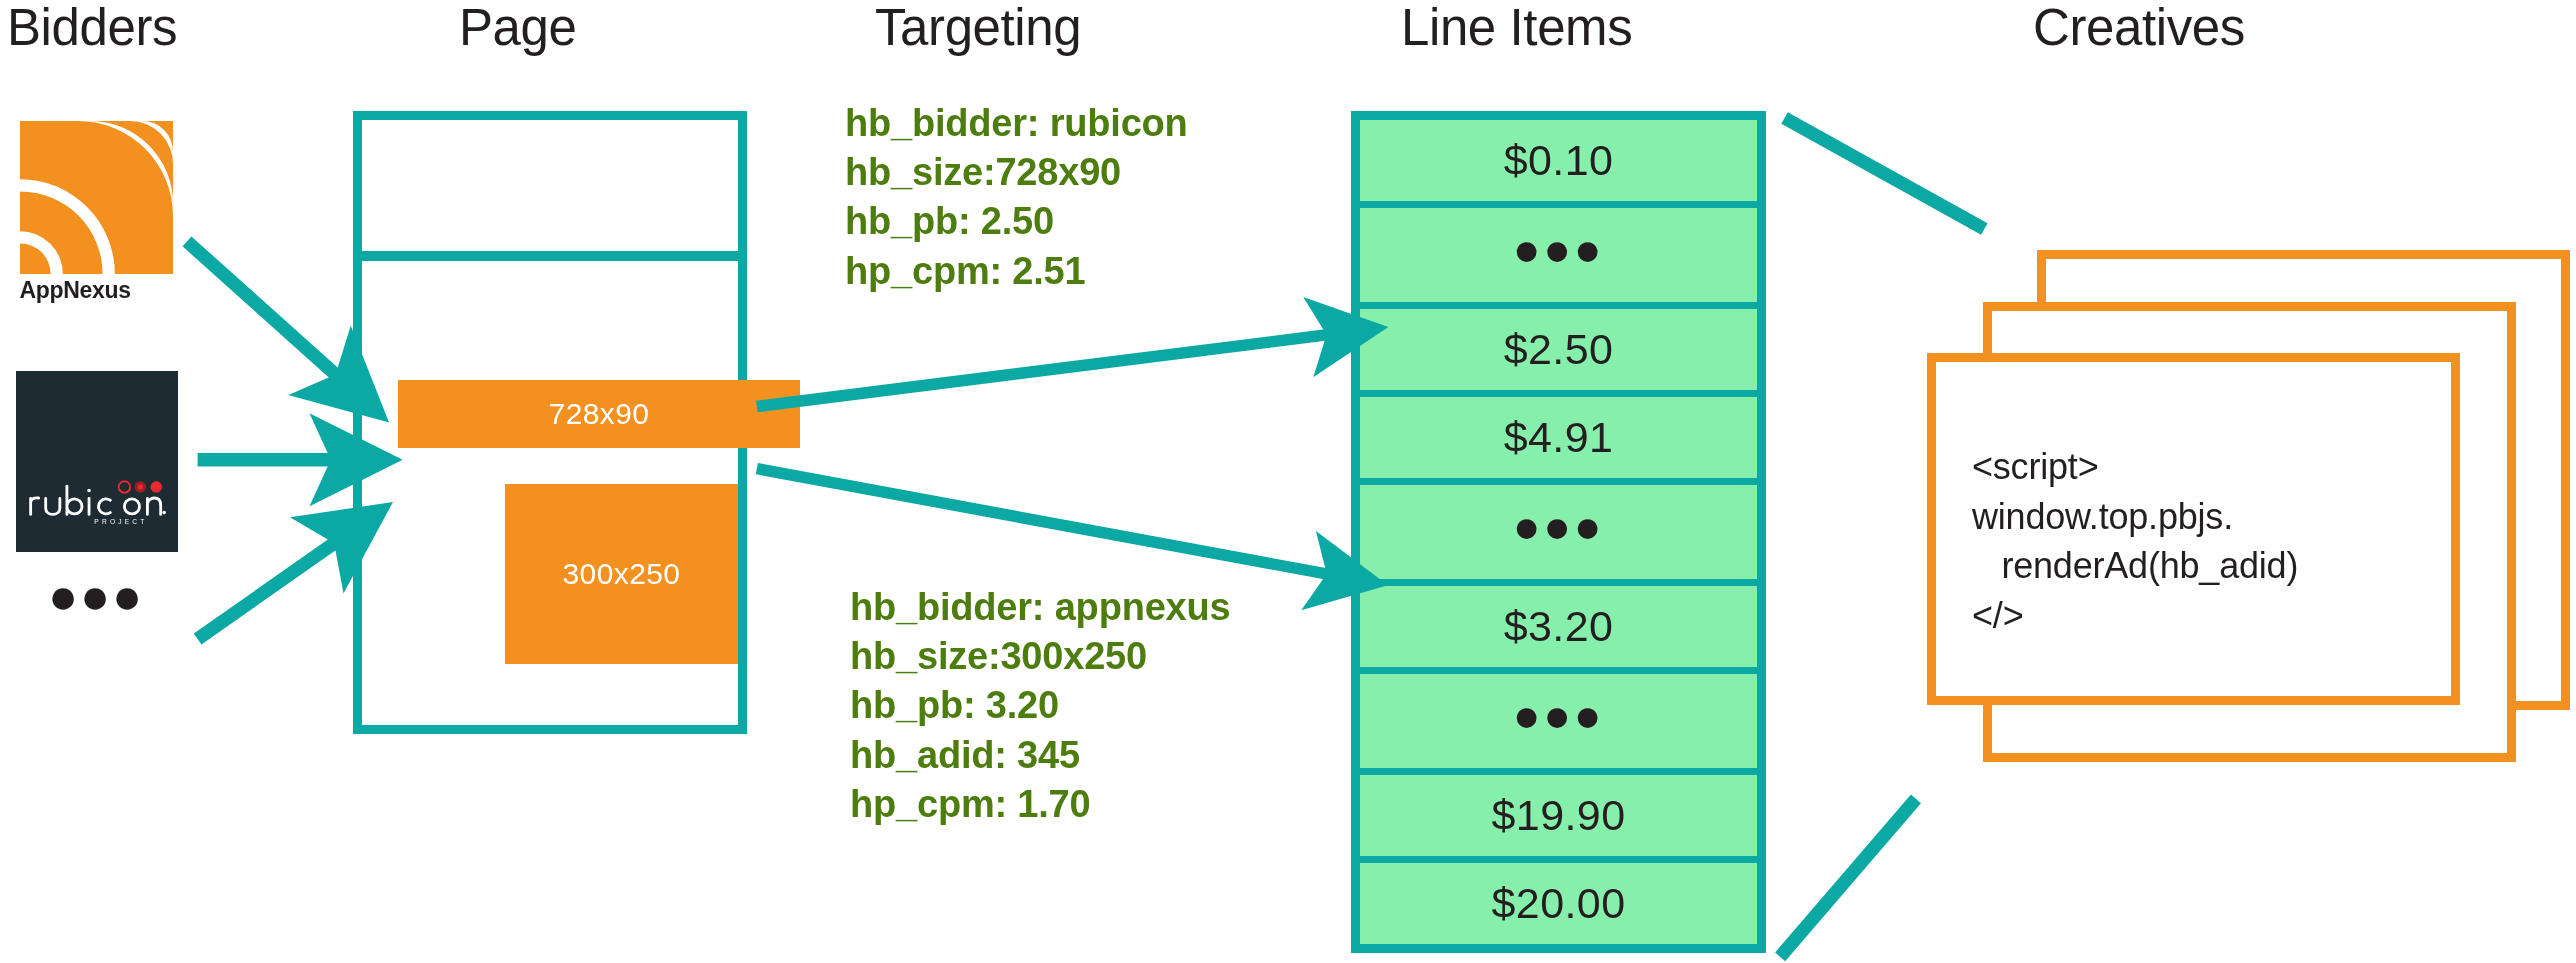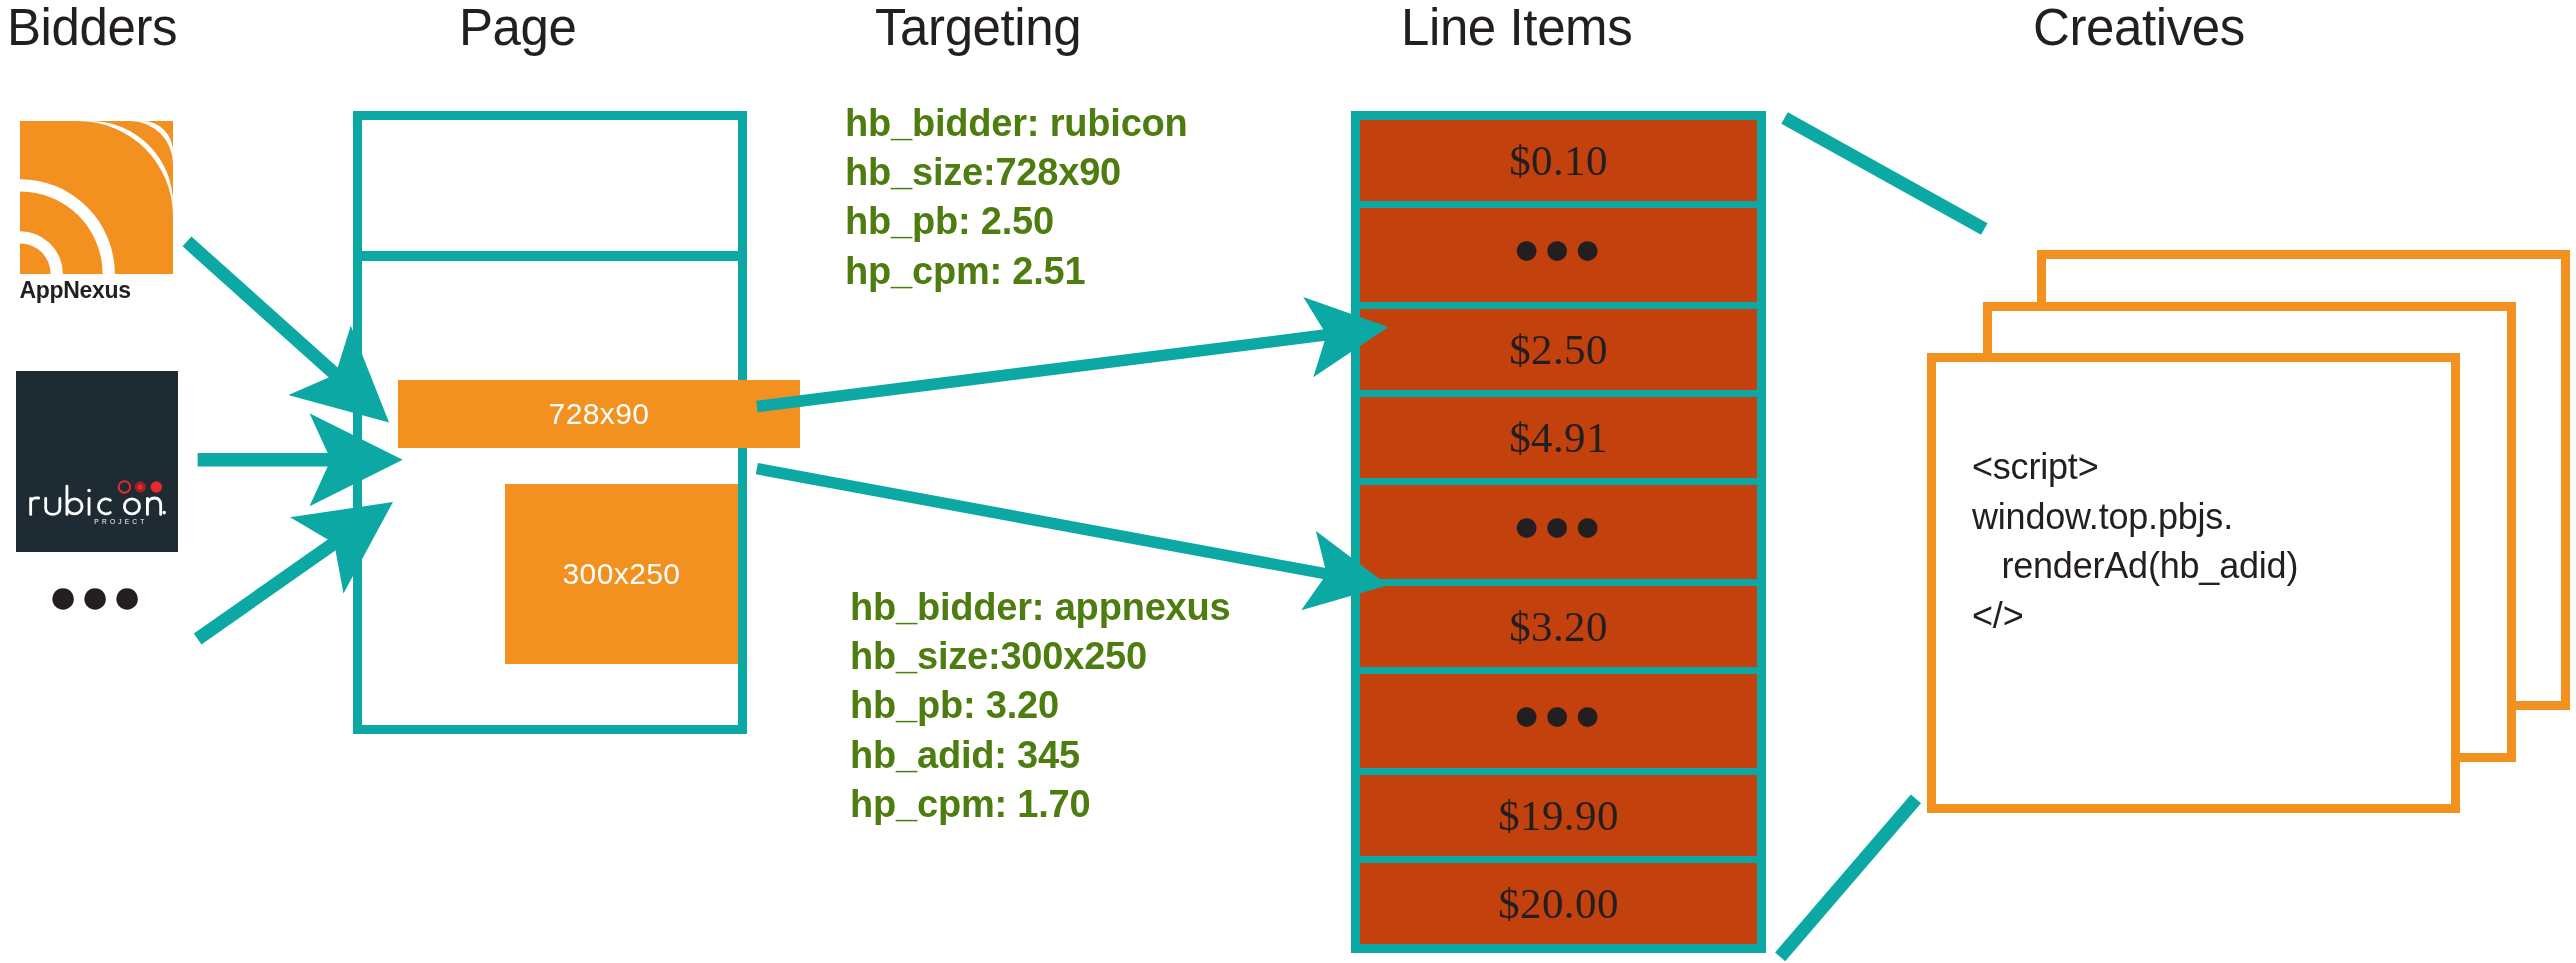--- a/index.html
+++ b/index.html
@@ -149,24 +149,23 @@
   #targeting-2 { left: 850px; top: 583px; }
 
   
   #lineitems-table {
     left: 1351px;
     top: 111px;
     width: 415px;
     height: 842px;
     border: 9.8px solid #0CA9A4;
     box-sizing: border-box;
-    background: #c2410c;
+    background: #86efac;
     display: flex;
     flex-direction: column;
-    font-family: Liberation Serif, serif;
   }
   .li-row {
     flex: 1 1 0;
     border-bottom: 7px solid #0CA9A4;
     display: flex;
     align-items: center;
     justify-content: center;
     font-size: 43px;
     color: #231f20;
     letter-spacing: 0.4px;
@@ -197,21 +196,21 @@
   #creative-mid {
     left: 1983px;
     top: 302px;
     width: 533px;
     height: 460px;
   }
   #creative-front {
     left: 1927px;
     top: 353px;
     width: 533px;
-    height: 460px;
+    height: 352px;
   }
   #creative-code {
     position: absolute;
     left: 36px;
     top: 80px;
     font-size: 36px;
     line-height: 1.38;
     color: #231f20;
     white-space: pre;
     letter-spacing: -0.2px;

